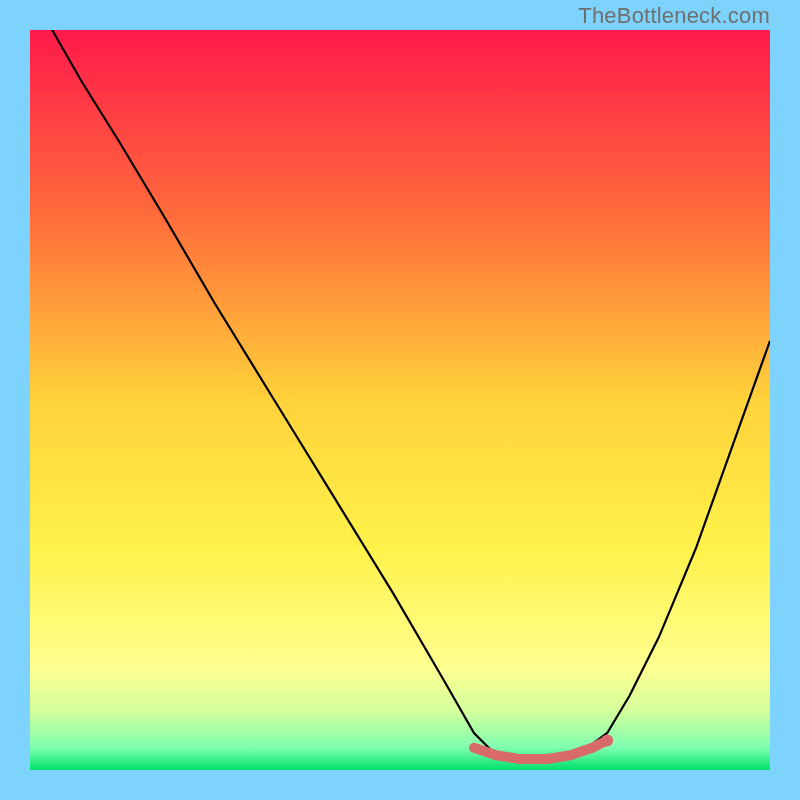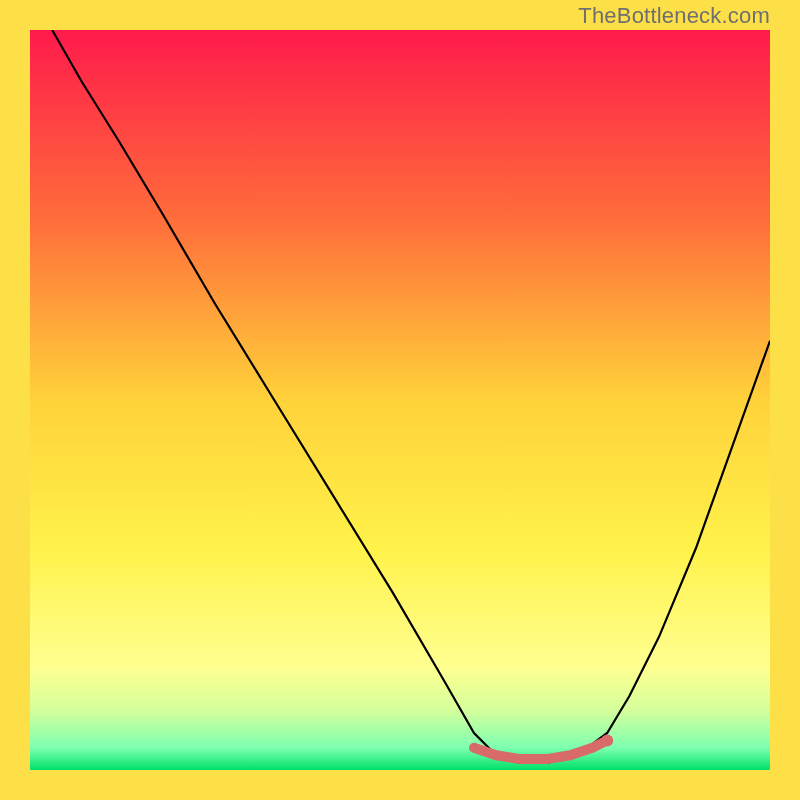--- a/index.html
+++ b/index.html
@@ -8,21 +8,21 @@
     height: 800px;
     overflow: hidden;
     background: #000;
     position: relative;
     font-family: Arial, sans-serif;
   }
   .frame {
     position: absolute;
     top: 0; left: 0;
     width: 800px; height: 800px;
-    background: #fde047;
+    background: #7dd3fc;
   }
   .plot-area {
     position: absolute;
     top: 30px;
     left: 30px;
     width: 740px;
     height: 740px;
     overflow: hidden;
   }
   .watermark {

